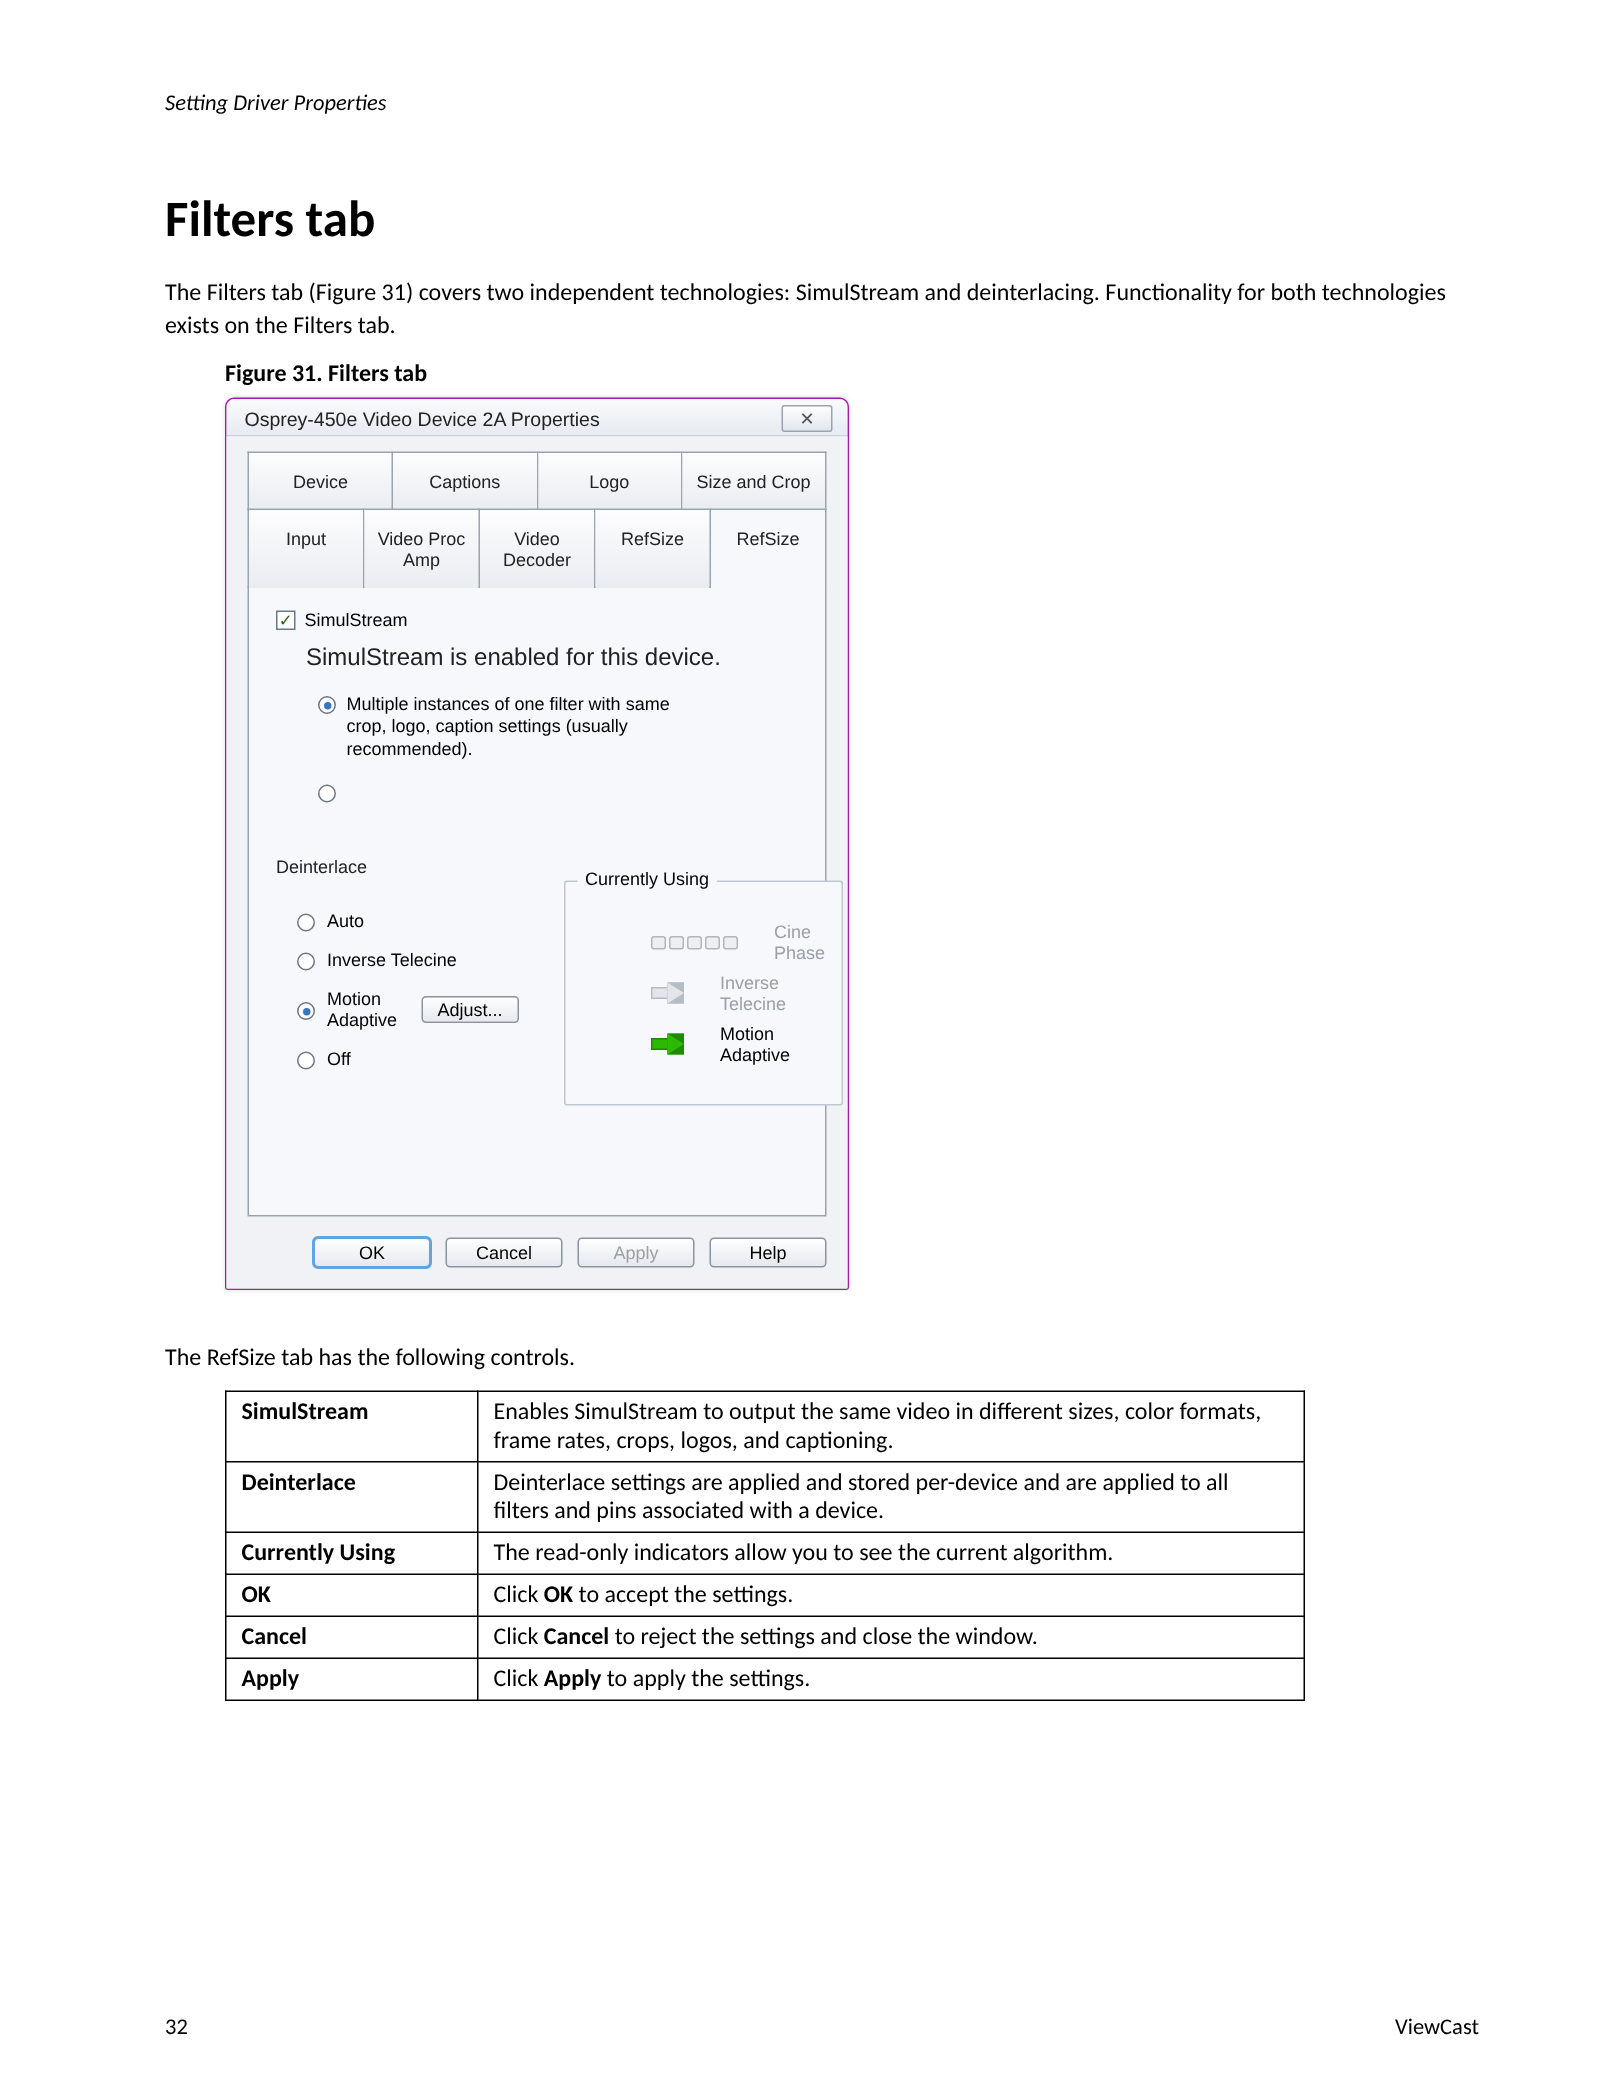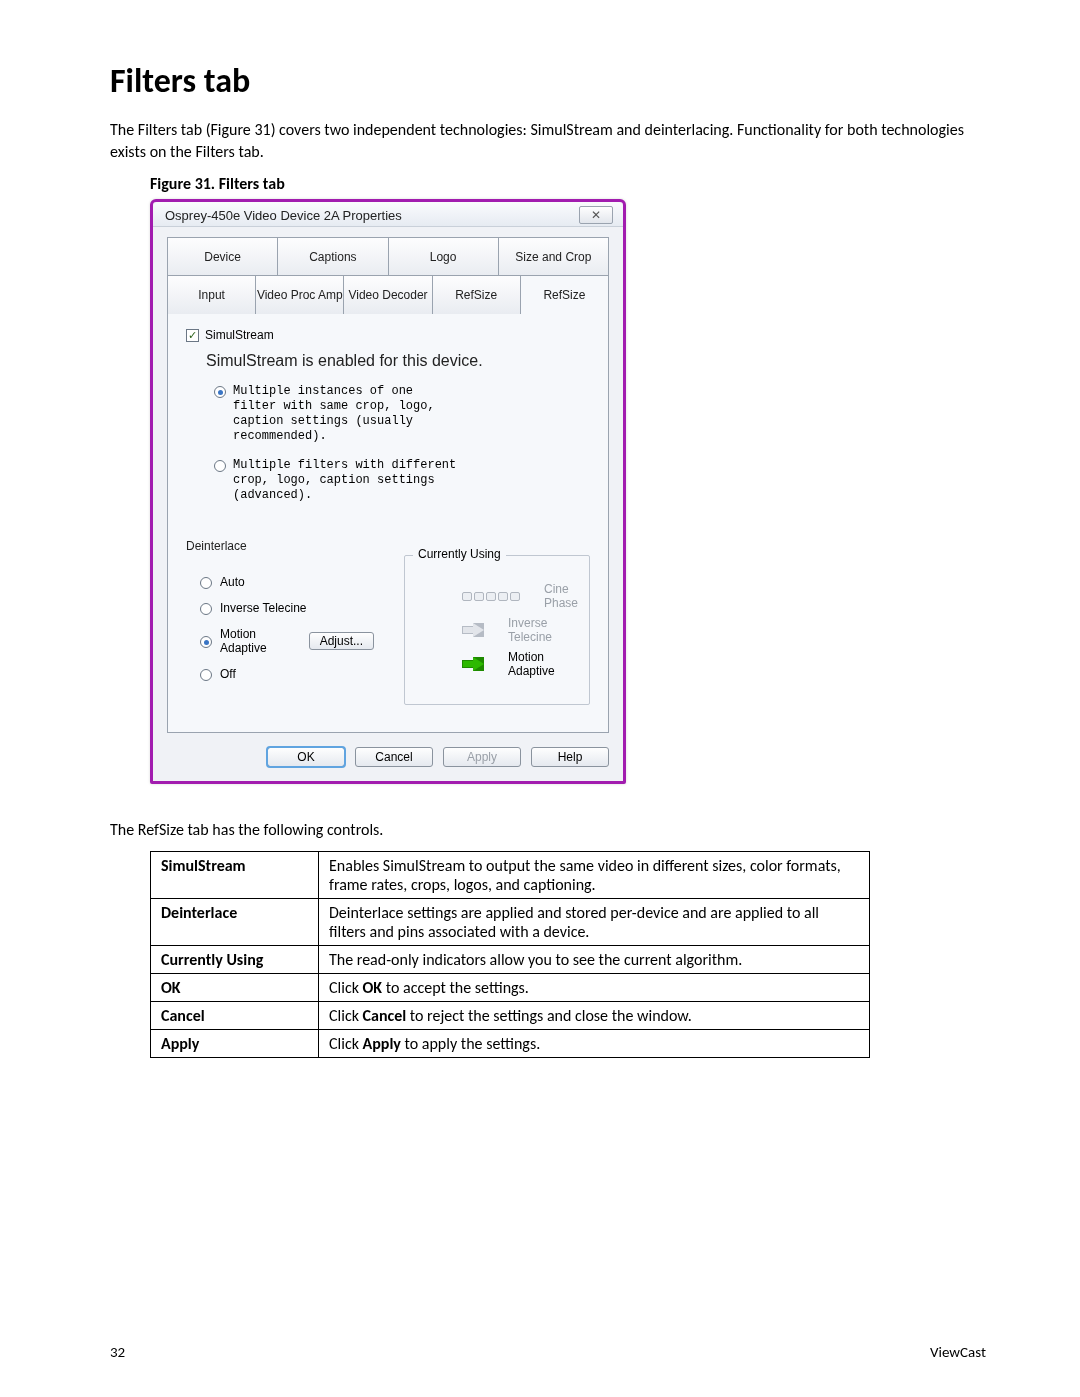--- a/index.html
+++ b/index.html
@@ -39,23 +39,23 @@
   .below-text {
     font-size: 16px;
     margin: 36px 0 12px 0;
   }
 
   
   .dialog-wrap {
     margin: 6px 0 0 40px;
   }
   .dialog {
-    width: 476px;
+    width: 416px;
     background: #f3f5f9;
-    border: 3px solid #a21caf;
+    border: 1px solid #a21caf;
     border-radius: 6px 6px 2px 2px;
     font-family: "Segoe UI", Tahoma, sans-serif;
     font-size: 12px;
     box-shadow: 0 0 3px rgba(0,0,0,0.15);
   }
   .titlebar {
     display: flex;
     align-items: center;
     justify-content: space-between;
     padding: 4px 10px 2px 12px;
@@ -119,21 +119,21 @@
   .chk-line { display: flex; align-items: center; gap: 6px; font-size: 12px; }
   .chk-box {
     width: 13px; height: 13px;
     border: 1px solid #6b7785;
     background: #fff;
     display: flex; align-items: center; justify-content: center;
     font-size: 11px; color: #2a6118;
   }
   .enabled-note { margin: 10px 0 14px 20px; font-size: 16px; color: #222; }
 
-  .radio-group { margin-left: 28px; font-family: Liberation Mono, monospace; }
+  .radio-group { margin-left: 28px; }
   .radio-item { display: flex; align-items: flex-start; gap: 7px; margin-bottom: 14px; }
   .radio-circle {
     width: 12px; height: 12px;
     border: 1px solid #6b7785;
     border-radius: 50%;
     margin-top: 2px;
     background: #fff;
     display: flex; align-items: center; justify-content: center;
     flex-shrink: 0;
   }
@@ -220,20 +220,21 @@
     right: 94px;
     display: flex;
     justify-content: space-between;
     font-size: 15px;
   }
 </style>
 </head>
 <body>
 
 <div class="page">
+  <div class="header-text">Setting Driver Properties</div>
 
   <h1 class="section-title">Filters tab</h1>
 
   <div class="para">The Filters tab (Figure 31) covers two independent technologies: SimulStream and deinterlacing. Functionality for both technologies exists on the Filters tab.</div>
 
   <div class="fig-caption">Figure 31. Filters tab</div>
 
   <div class="dialog-wrap">
     <div class="dialog">
       <div class="titlebar">
@@ -269,21 +270,20 @@
 
             <div class="radio-group">
               <div class="radio-item">
                 <div class="radio-circle">
                     <div class="radio-dot"></div>
                   </div>
                 <div class="radio-text">Multiple instances of one filter with same crop, logo, caption settings (usually recommended).</div>
               </div>
               <div class="radio-item">
                 <div class="radio-circle"></div>
-                <div class="radio-text">Multiple filters with different crop, logo, caption settings (advanced).</div>
               </div>
             </div>
 
 
             <div class="deint-area">
               <div class="deint-left">
                 <div class="deint-title">Deinterlace</div>
                 <div class="deint-radio">
                   <div class="radio-circle"></div>
                   <span>Auto</span>

